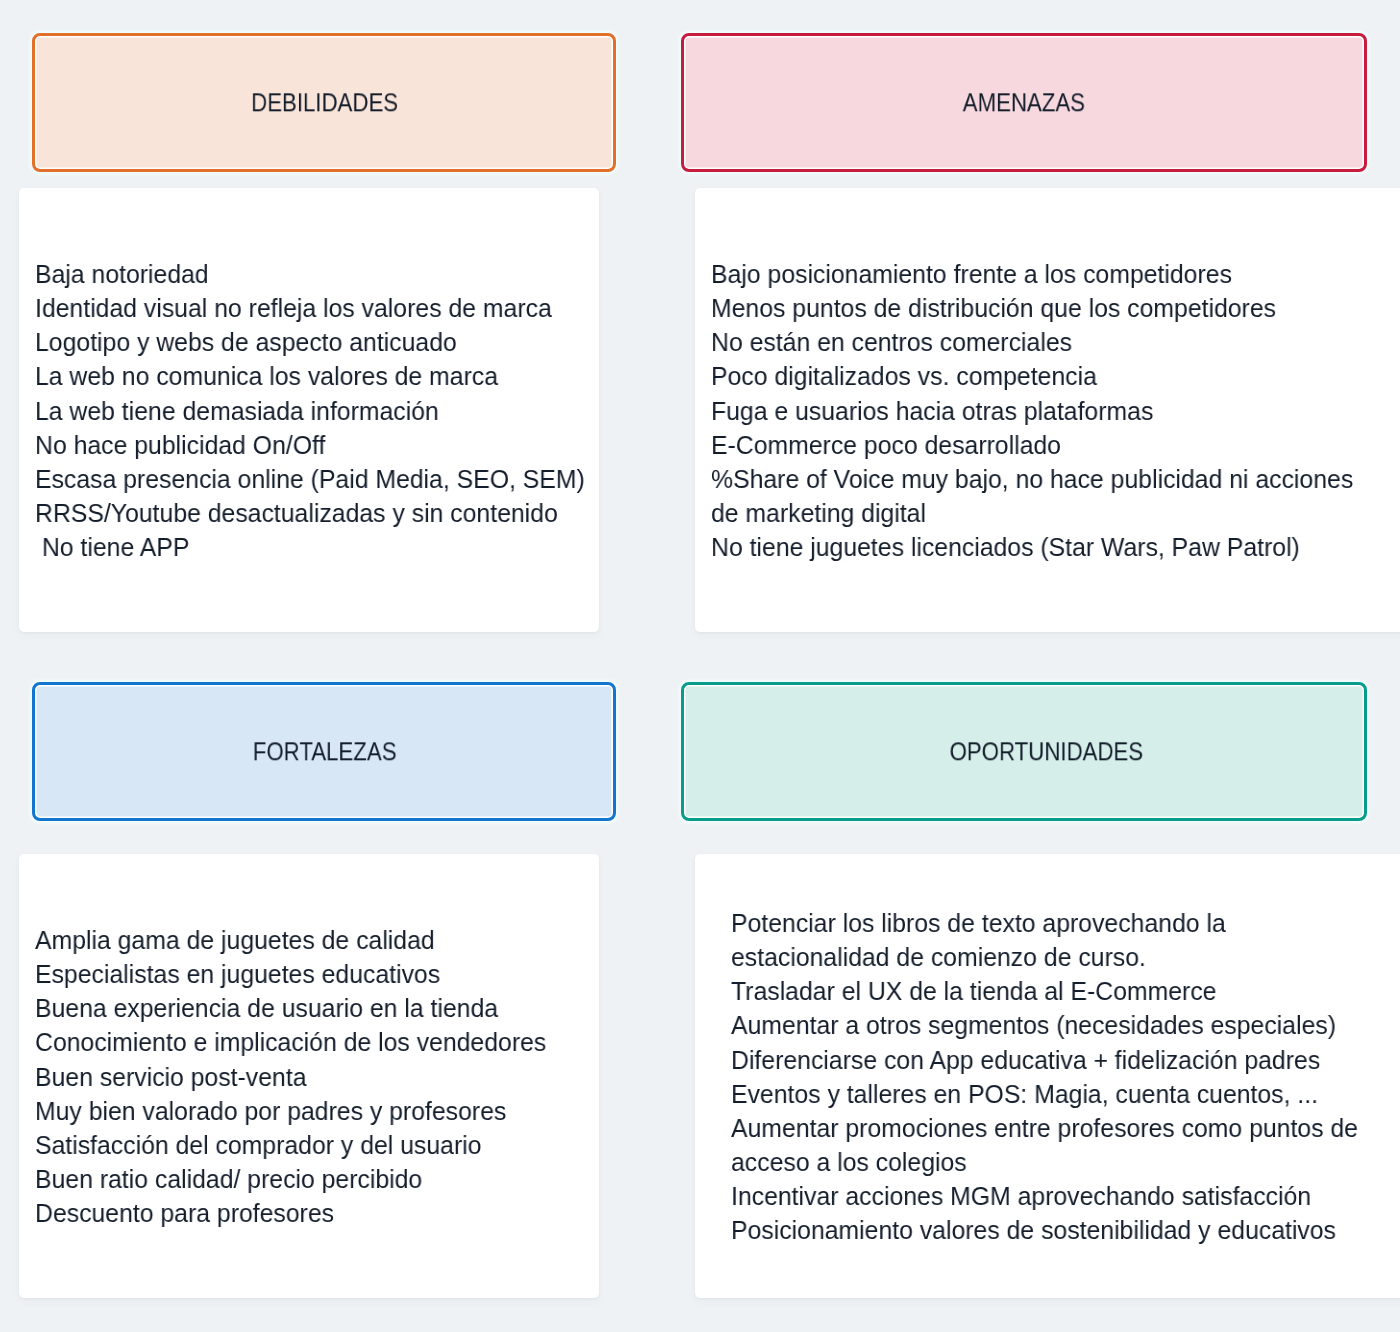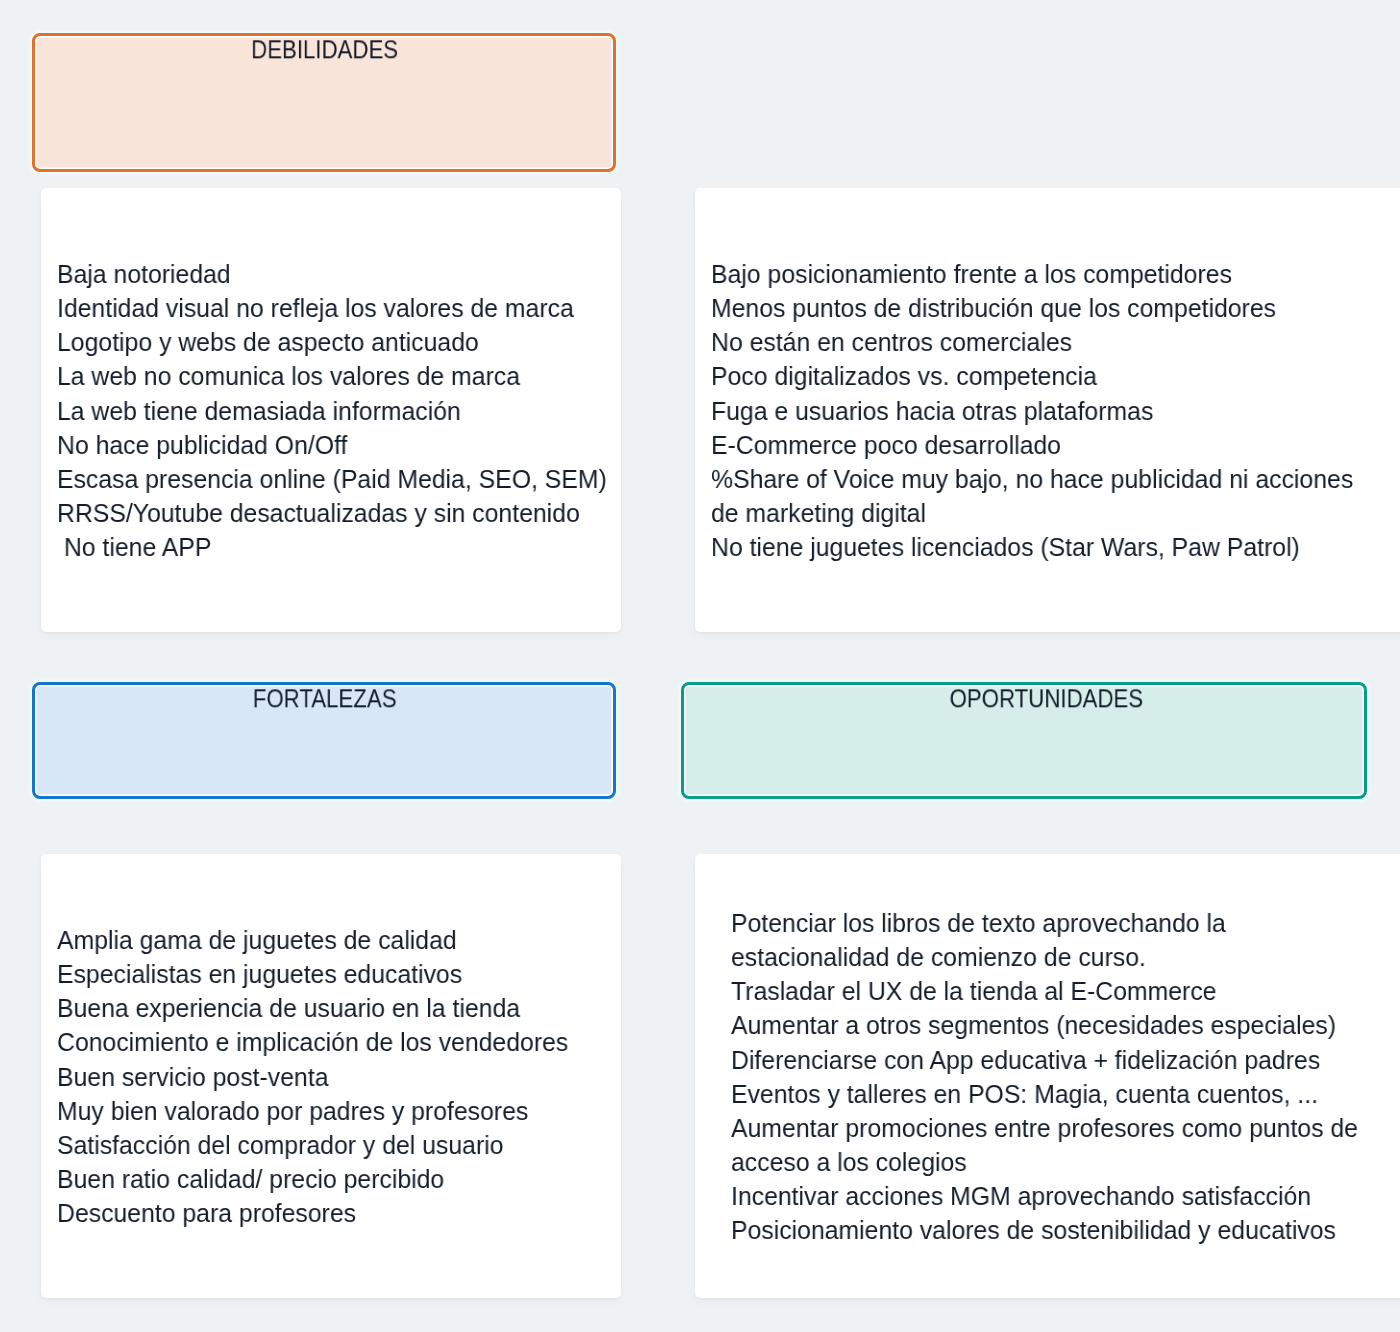--- a/index.html
+++ b/index.html
@@ -8,21 +8,21 @@
     width:1400px;height:1332px;
     background:#eff2f5;
     font-family:"Liberation Sans", sans-serif;
     -webkit-font-smoothing:antialiased;
   }
   .board{position:relative;width:1400px;height:1332px;}
   .hdr{
     position:absolute;
     box-sizing:border-box;
     border-radius:8px;
-    display:flex;align-items:flex-start;justify-content:center;
+    display:flex;align-items:center;justify-content:center;
     box-shadow:0 0 3.2px 1.5px rgba(243,255,255,0.92),
                inset 0 0 0 1.55px #ffffff;
   }
   .hdr-label{
     color:#141d2b;
     font-size:26.5px;
     line-height:1;
     display:inline-block;
     transform:scaleX(0.839) translateY(0.3px);
     white-space:nowrap;
@@ -51,24 +51,24 @@
   }
 
   
   .hdr.q-weaknesses,
   .hdr.q-strengths   { left:32.40px;  width:583.95px; }
   .hdr.q-threats,
   .hdr.q-opportunities{ left:681.05px; width:686.40px; }
   .hdr.q-weaknesses,
   .hdr.q-threats     { top:32.55px;  height:139.80px; }
   .hdr.q-strengths,
-  .hdr.q-opportunities{ top:682.10px; height:117px; }
+  .hdr.q-opportunities{ top:682.10px; height:139.00px; }
 
   .card.q-weaknesses,
-  .card.q-strengths   { left:41px;  width:580.40px; }
+  .card.q-strengths   { left:19px;  width:580.40px; }
   .card.q-threats,
   .card.q-opportunities{ left:695px; width:759px; }
   .card.q-weaknesses,
   .card.q-threats     { top:188.05px; height:443.75px; }
   .card.q-strengths,
   .card.q-opportunities{ top:854.10px; height:443.60px; }
 
   
   .hdr.q-weaknesses   { background:#f9e4d9; border:3.5px solid #e0702a; }
   .hdr.q-threats      { background:#f7d8de; border:3.5px solid #c81c3f; }
@@ -93,20 +93,23 @@
       <div>Logotipo y webs de aspecto anticuado</div>
       <div>La web no comunica los valores de marca</div>
       <div>La web tiene demasiada información</div>
       <div>No hace publicidad On/Off</div>
       <div>Escasa presencia online (Paid Media, SEO, SEM)</div>
       <div>RRSS/Youtube desactualizadas y sin contenido</div>
       <div> No tiene APP</div>
     </div>
   </div>
 
+  <div class="hdr q-threats">
+    <span class="hdr-label">AMENAZAS</span>
+  </div>
   <div class="card q-threats">
     <div class="lines nine">
       <div>Bajo posicionamiento frente a los competidores</div>
       <div>Menos puntos de distribución que los competidores</div>
       <div>No están en centros comerciales</div>
       <div>Poco digitalizados vs. competencia</div>
       <div>Fuga e usuarios hacia otras plataformas</div>
       <div>E-Commerce poco desarrollado</div>
       <div>%Share of Voice muy bajo, no hace publicidad ni acciones</div>
       <div>de marketing digital</div>

